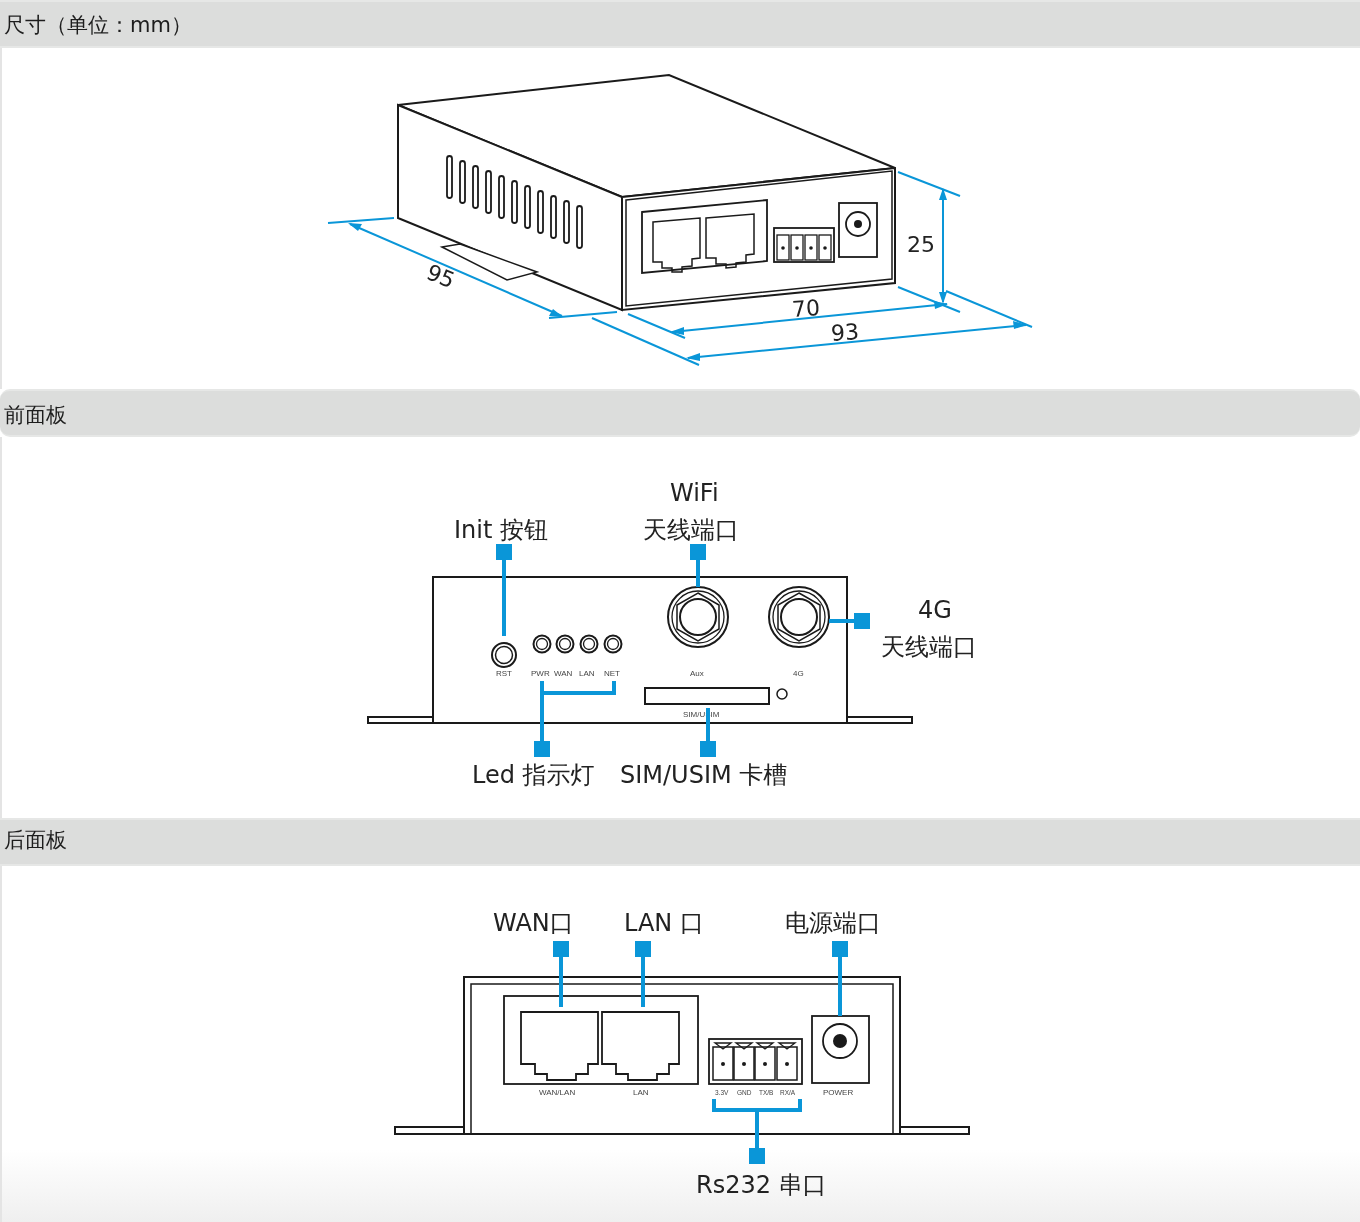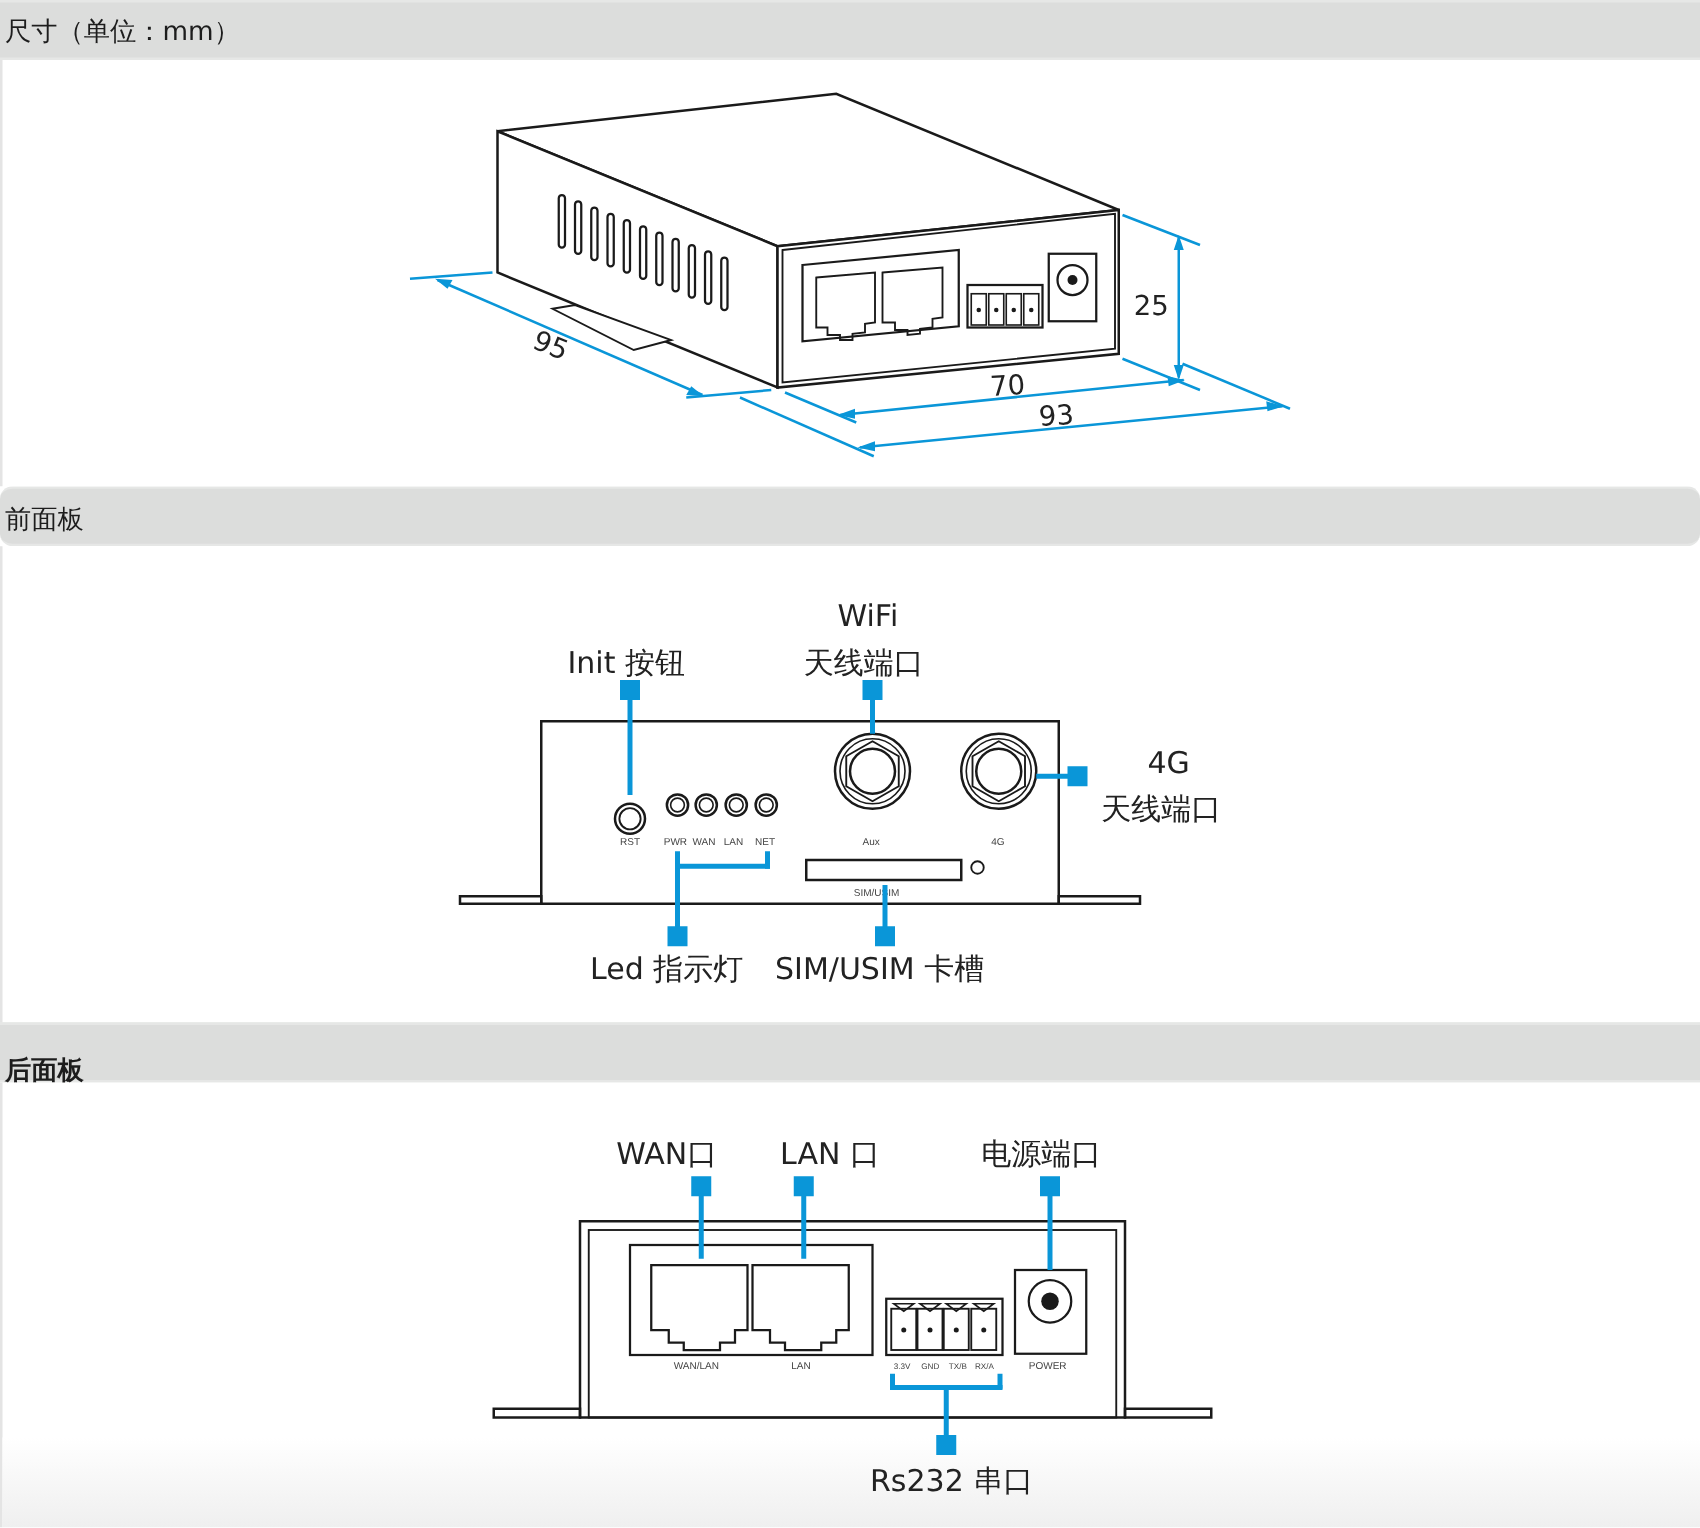--- a/index.html
+++ b/index.html
@@ -179,21 +179,21 @@
       <text class="callout" x="641" y="538">天线端口</text>
       <text class="callout" x="916" y="618">4G</text>
       <text class="callout" x="879" y="655">天线端口</text>
       <text class="callout" x="470" y="783">Led 指示灯</text>
       <text class="callout" x="618" y="783">SIM/USIM 卡槽</text>
     </g>
   </svg>
 </div>
 
 <div class="section-header" style="top:818px; height:48px;">
-  <span style="top:26px;font-weight:bold;">后面板</span>
+  <span style="top:10px;">后面板</span>
 </div>
 
 <div class="panel" style="top:866px; height:356px;">
   <div class="footer-fade" style="top:284px;"></div>
   <svg width="1360" height="356">
     <g transform="translate(0,-866)">
       <g fill="none" stroke="#1a1a1a" stroke-width="2">
         <rect x="462" y="977" width="436" height="157" fill="#fff"></rect>
         <rect x="469" y="984" width="422" height="150" stroke-width="1.5"></rect>
         <rect x="393" y="1127" width="69" height="7"></rect>

